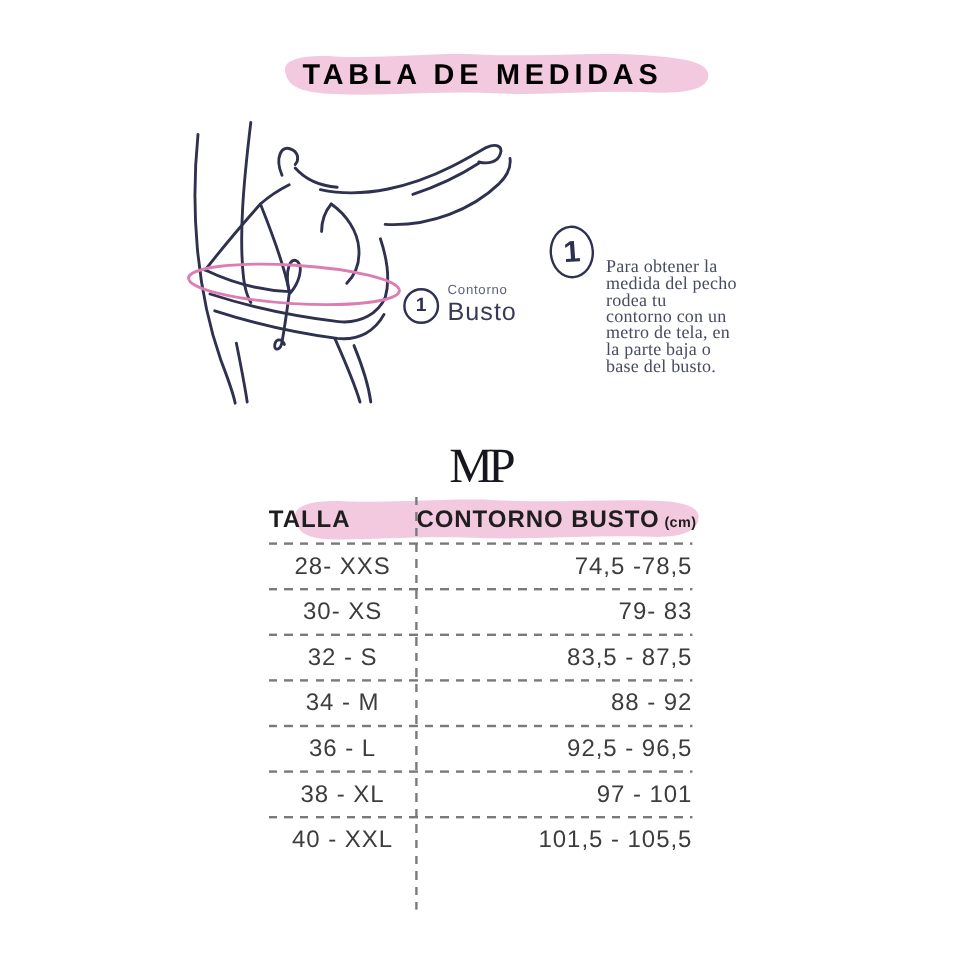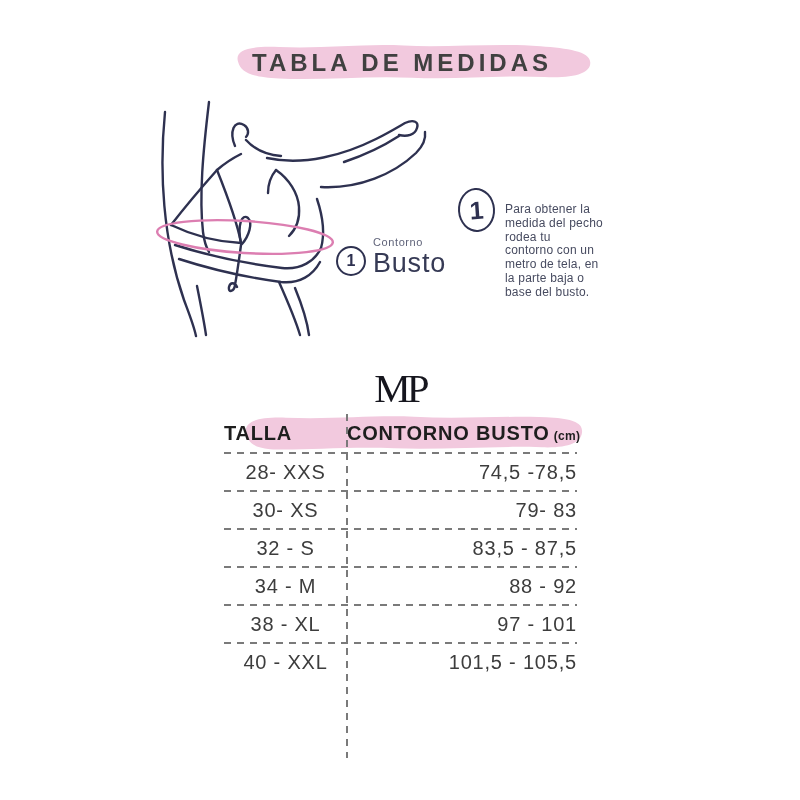--- a/index.html
+++ b/index.html
@@ -5,43 +5,43 @@
   html,body{margin:0;padding:0;background:#ffffff;}
   .page{
     position:relative;width:800px;height:800px;background:#ffffff;overflow:hidden;
     font-family:"Liberation Sans", sans-serif;color:#3d3d3d;
   }
   
   .title-banner{position:absolute;left:205px;top:42px;width:394px;height:40px;}
   .title-banner svg{position:absolute;left:0;top:0;width:100%;height:100%;}
   .title-text{
     position:absolute;left:0;top:0;width:100%;height:40px;line-height:41px;text-align:center;
-    font-size:24px;font-weight:700;letter-spacing:4px;color:#404040;
+    font-size:24px;font-weight:700;letter-spacing:4px;color:#000000;
   }
   
   .figure-svg{position:absolute;left:148px;top:92px;width:286px;height:246px;}
   
   .measure-tag{position:absolute;left:336px;top:237px;display:flex;align-items:flex-end;gap:7px;}
   .tag-circle{
     width:26px;height:26px;border:2px solid #2E3150;border-radius:50%;
     display:flex;align-items:center;justify-content:center;
     font-size:16px;font-weight:700;color:#2E3150;margin-bottom:1px;
   }
   .tag-labels{display:flex;flex-direction:column;line-height:1;justify-content:space-between;}
   .tag-small{font-size:11px;color:#60647a;letter-spacing:0.6px;margin-bottom:2px;}
-  .tag-big{font-size:27px;color:#363a55;letter-spacing:0.8px;}
+  .tag-big{font-size:21px;color:#363a55;letter-spacing:0.8px;}
   
   .instruction{position:absolute;left:458px;top:188px;display:flex;gap:10px;}
   .inst-circle{
     width:33px;height:40px;border:2.5px solid #2E3150;border-radius:50%;
     display:flex;align-items:center;justify-content:center;flex:none;
     font-size:25px;font-weight:700;color:#2E3150;transform:rotate(-4deg);
   }
-  .inst-text{margin-top:15px;width:135px;font-size:12px;line-height:13.8px;
-    color:#474b60;letter-spacing:0.2px;}
+  .inst-text{margin-top:29px;width:135px;font-size:15px;line-height:13.8px;
+    color:#474b60;letter-spacing:0.2px;font-family:Liberation Serif, serif;}
   
   .section-heading{
     position:absolute;left:0;top:340px;width:800px;text-align:center;
     font-size:20px;letter-spacing:3.5px;color:#42465a;font-weight:400;
   }
   .brand-logo{
     position:absolute;left:0;top:364px;width:800px;text-align:center;
     font-family:"Liberation Serif", serif;font-size:41px;letter-spacing:-4px;color:#16161e;
   }
   
@@ -148,20 +148,24 @@
     </div>
     <div class="t-row">
       <span class="c1">32 - S</span>
       <span class="c2">83,5 - 87,5</span>
     </div>
     <div class="t-row">
       <span class="c1">34 - M</span>
       <span class="c2">88 - 92</span>
     </div>
     <div class="t-row">
+      <span class="c1">36 - L</span>
+      <span class="c2">92,5 - 96,5</span>
+    </div>
+    <div class="t-row">
       <span class="c1">38 - XL</span>
       <span class="c2">97 - 101</span>
     </div>
     <div class="t-row">
       <span class="c1">40 - XXL</span>
       <span class="c2">101,5 - 105,5</span>
     </div>
   </div>
 
   <div class="v-divider"></div>

